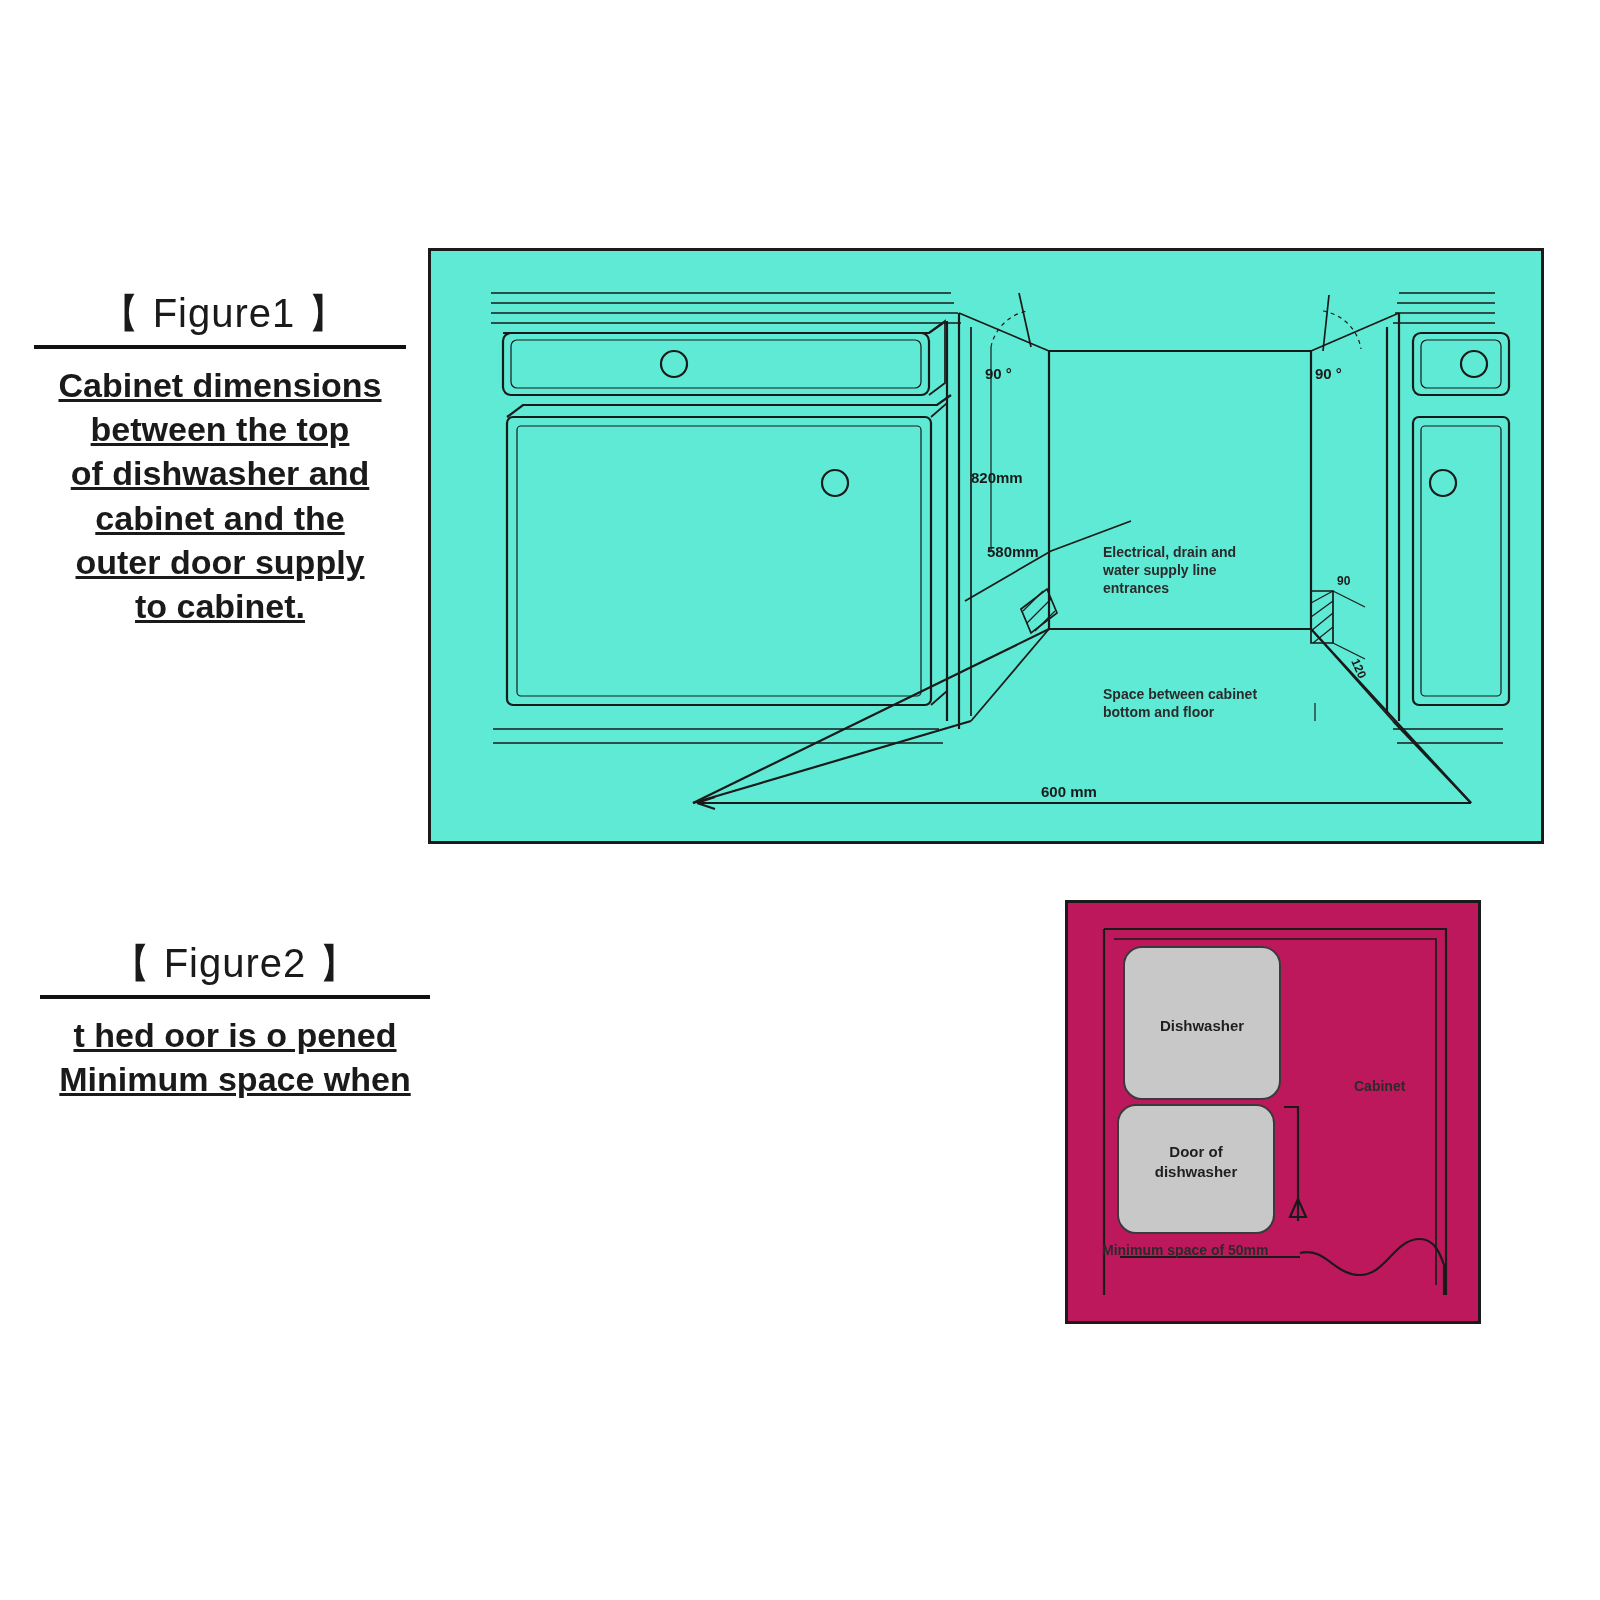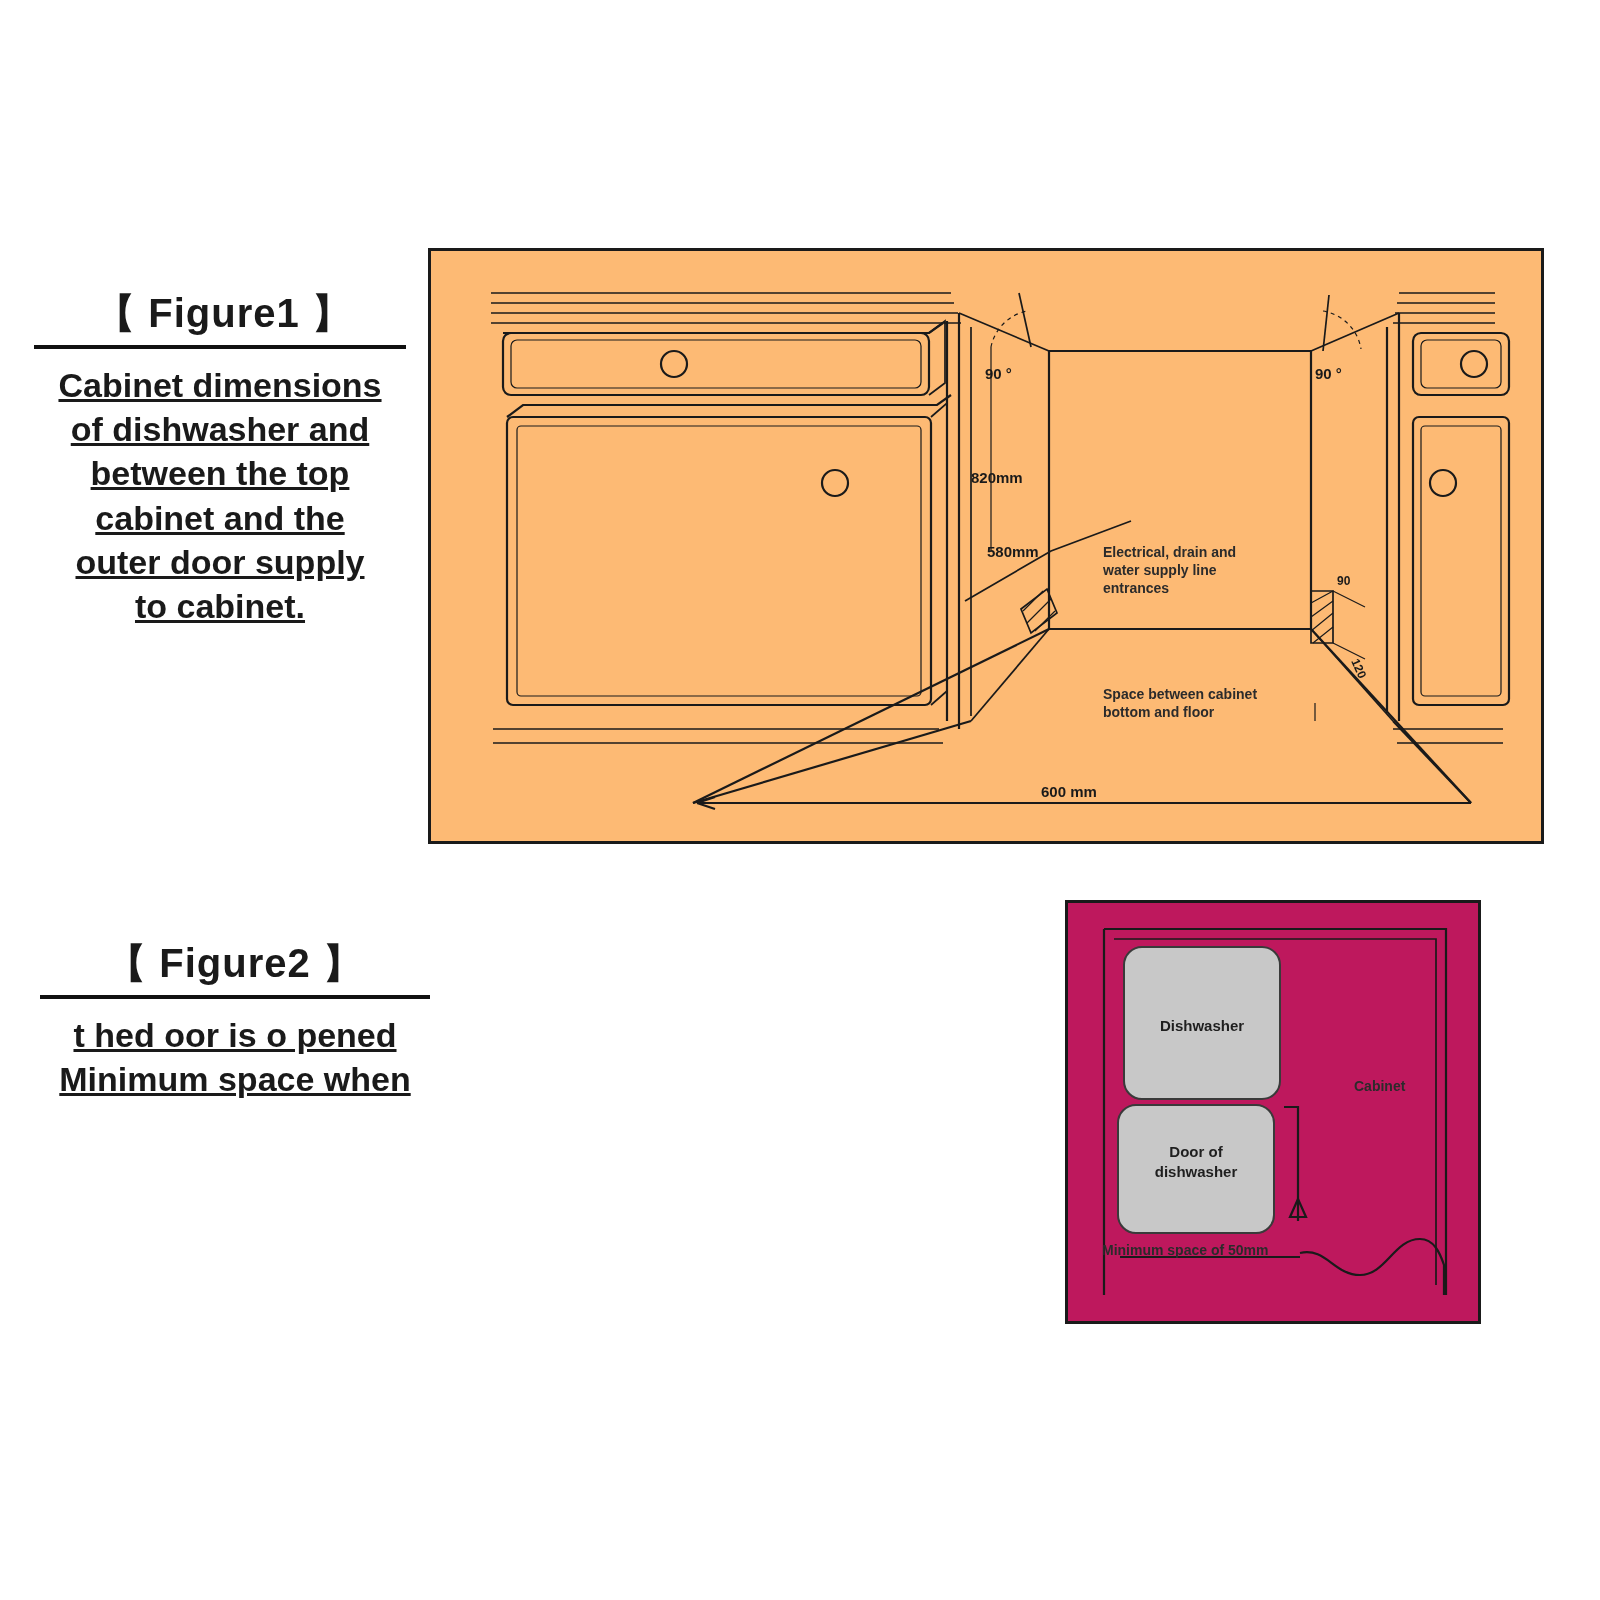--- a/index.html
+++ b/index.html
@@ -10,21 +10,21 @@
     color:#111;
     position:relative;
     overflow:hidden;
   }
   .page{position:absolute;inset:0;}
 
   
   .caption{position:absolute;}
   .cap-title{
     font-size:40px;
-    font-weight:700;
+    font-weight:400;
     letter-spacing:1px;
     text-align:center;
     color:#1a1a1a;
     white-space:nowrap;
   }
   .cap-rule{
     height:4px;
     background:#111;
     margin-top:4px;
   }
@@ -42,21 +42,21 @@
   #caption-figure1{left:34px;top:286px;width:372px;}
   #caption-figure1 .cap-title{padding-left:8px;}
   #caption-figure2{left:40px;top:936px;width:390px;}
 
   
   #figure1-panel{
     position:absolute;
     left:428px;top:248px;
     width:1110px;height:590px;
     border:3px solid #1a1a1a;
-    background:#fdba74;
+    background:#5eead4;
   }
   #figure1-svg{position:absolute;left:0;top:0;width:1110px;height:590px;}
 
   
   #figure2-panel{
     position:absolute;
     left:1065px;top:900px;
     width:410px;height:418px;
     border:3px solid #1a1a1a;
     background:#be185d;
@@ -101,22 +101,22 @@
 </head>
 <body>
 
 <div class="page">
 
   <div class="caption" id="caption-figure1">
     <div class="cap-title">【 Figure1 】</div>
     <div class="cap-rule"></div>
     <div class="cap-body">
       <span class="ln">Cabinet dimensions</span>
+      <span class="ln">between the top</span>
       <span class="ln">of dishwasher and</span>
-      <span class="ln">between the top</span>
       <span class="ln">cabinet and the</span>
       <span class="ln">outer door supply</span>
       <span class="ln">to cabinet.</span>
     </div>
   </div>
 
   <div class="caption" id="caption-figure2">
     <div class="cap-title">【 Figure2 】</div>
     <div class="cap-rule"></div>
     <div class="cap-body">

